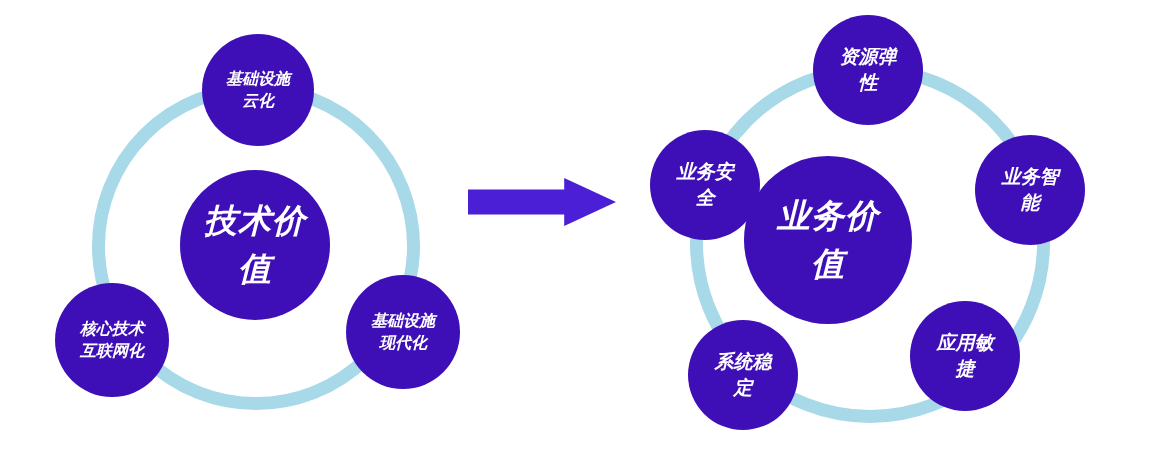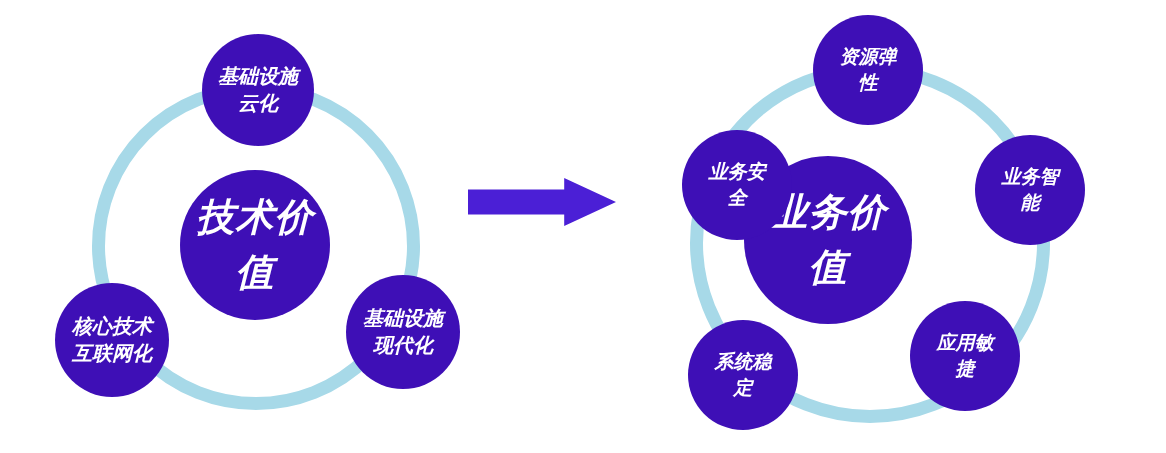--- a/index.html
+++ b/index.html
@@ -28,23 +28,23 @@
     color: var(--text, #ffffff);
     display: flex;
     align-items: center;
     justify-content: center;
     text-align: center;
     font-weight: bold;
     white-space: pre-line;
     box-sizing: border-box;
     font-style: italic;
   }
-  .center-circle { font-size: 38px; line-height: 1.45; letter-spacing: 1px; }
+  .center-circle { font-size: 33px; line-height: 1.45; letter-spacing: 1px; }
   .sat { line-height: 1.35; }
-  .sat-sm { font-size: 20px; }
+  .sat-sm { font-size: 16px; }
   .sat-lg { font-size: 19px; }
 
   
   .l-ring   { left: 92px;  top: 82px;  width: 328px; height: 328px; }
   .l-center { left: 180px; top: 170px; width: 150px; height: 150px; }
   .l-sat-top { left: 202px; top: 34px;  width: 112px; height: 112px; }
   .l-sat-bl  { left: 55px;  top: 283px; width: 114px; height: 114px; }
   .l-sat-br  { left: 346px; top: 275px; width: 114px; height: 114px; }
 
   
@@ -53,21 +53,21 @@
     left: 468px; top: 178px;
     width: 148px; height: 48px;
     background: var(--arrow, #4b1fd6);
     clip-path: polygon(0 24%, 65% 24%, 65% 0%, 100% 50%, 65% 100%, 65% 76%, 0 76%);
   }
 
   
   .r-ring   { left: 690px; top: 63px;  width: 360px; height: 360px; }
   .r-center { left: 744px; top: 156px; width: 168px; height: 168px; }
   .r-sat-top { left: 813px; top: 15px;  width: 110px; height: 110px; }
-  .r-sat-l   { left: 682px; top: 130px; width: 110px; height: 110px; }
+  .r-sat-l   { left: 650px; top: 130px; width: 110px; height: 110px; }
   .r-sat-r   { left: 975px; top: 135px; width: 110px; height: 110px; }
   .r-sat-bl  { left: 688px; top: 320px; width: 110px; height: 110px; }
   .r-sat-br  { left: 910px; top: 301px; width: 110px; height: 110px; }
 </style>
 </head>
 <body>
 
 <div class="canvas" style="--circle: #3e0fb6; --ring: #a7d9e8; --arrow: #4b1fd6; --text: #ffffff;">
 
   <div>

